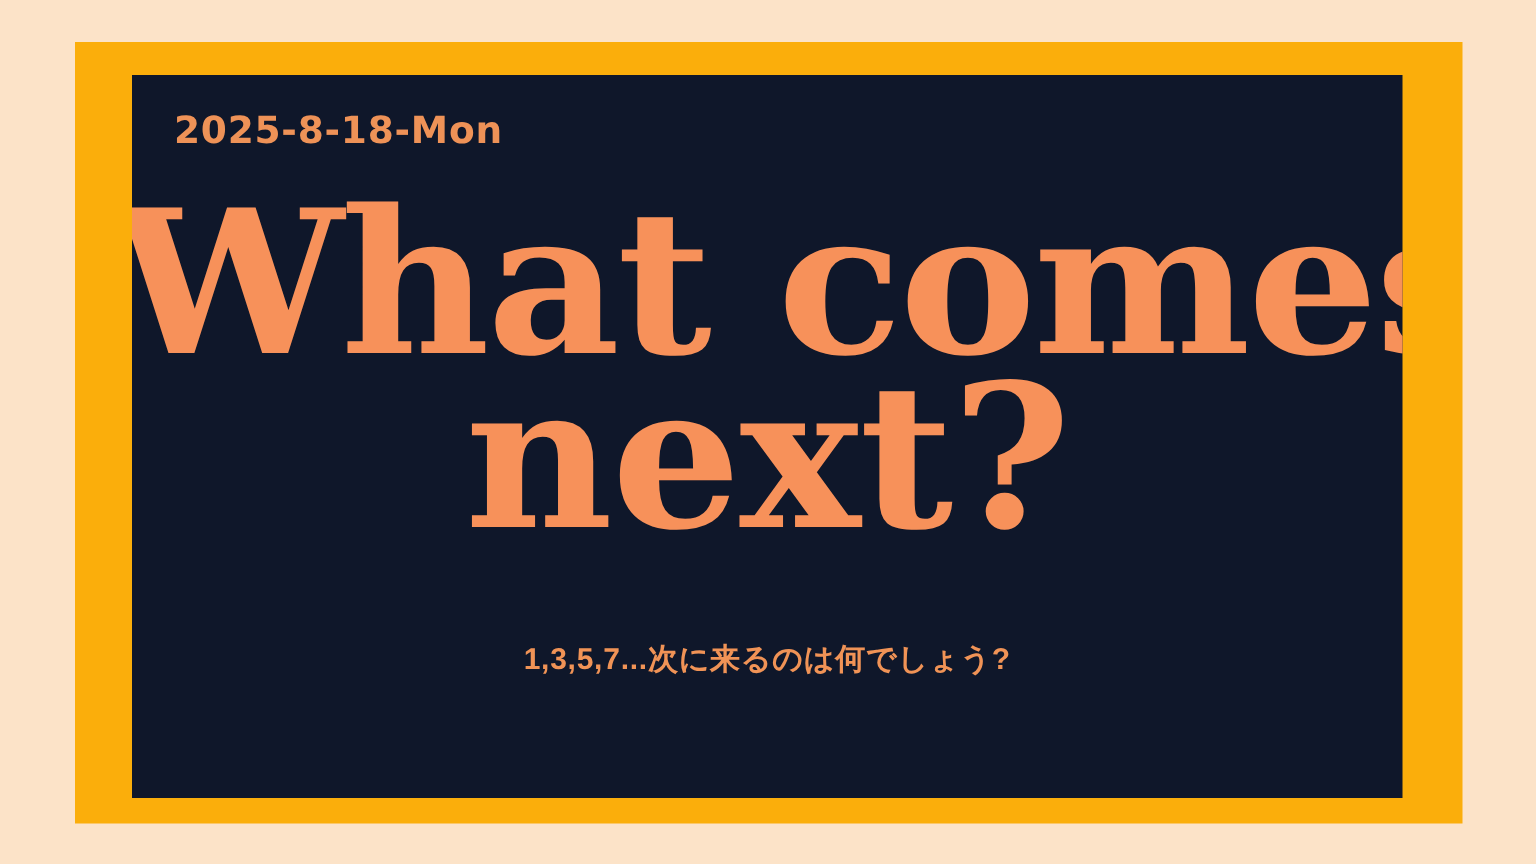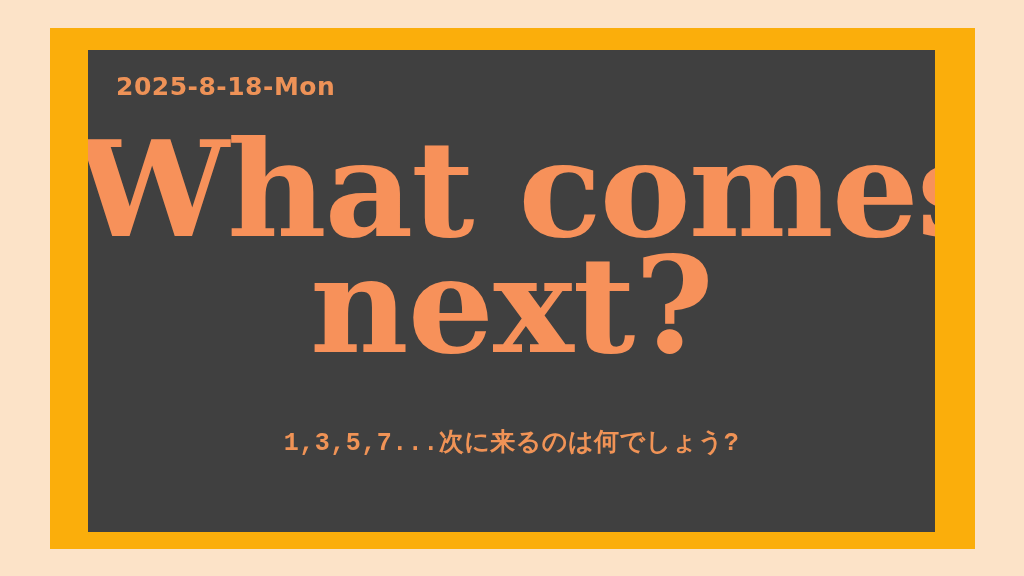--- a/index.html
+++ b/index.html
@@ -33,21 +33,21 @@
     box-sizing: border-box;
   }
 
   
   #card {
     position: absolute;
     left: 38px;   
     top: 22px;    
     width: 847px; 
     height: 482px;
-    background: #404040;
+    background: #0f172a;
     box-sizing: border-box;
     overflow: hidden;
   }
 
   
   #date-label {
     position: absolute;
     left: 28px;
     top: 22px;
     font-family: "DejaVu Sans", sans-serif;
@@ -88,23 +88,23 @@
   }
 
   
   #subtitle {
     position: absolute;
     left: 0;
     top: 375px;
     width: 847px;
     text-align: center;
     color: #F09356;
-    font-family: Liberation Mono, monospace;
+    font-family: Liberation Sans, sans-serif;
     font-weight: 700;
-    font-size: 25px;
+    font-size: 20px;
     line-height: 1.55;
     letter-spacing: 0.5px;
   }
   .subtitle-line {
     display: block;
     white-space: nowrap;
   }
 </style>
 </head>
 <body>

